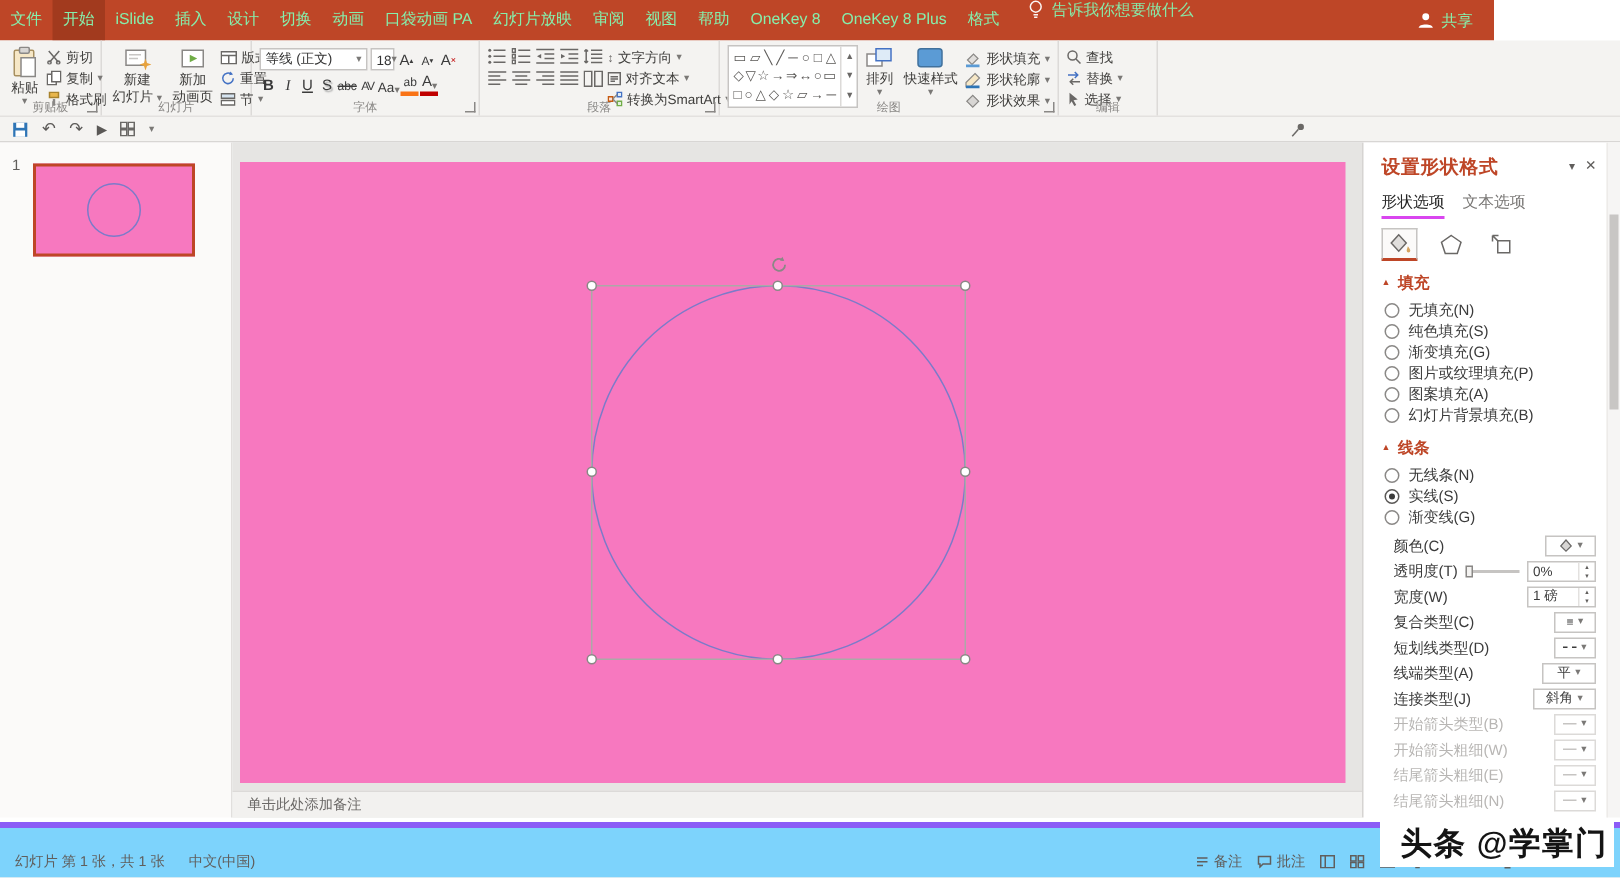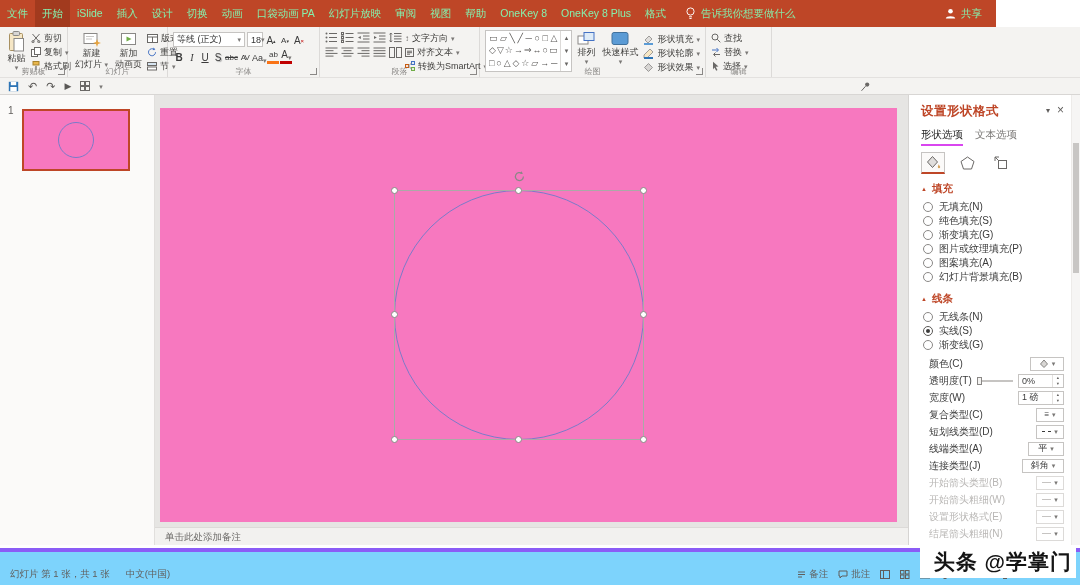--- a/index.html
+++ b/index.html
@@ -4,21 +4,21 @@
 <style>
 *{margin:0;padding:0;box-sizing:border-box}
 body{position:relative;width:1080px;height:585px;overflow:hidden;background:#fff;
      font-family:"Liberation Sans","DejaVu Sans",sans-serif;color:#3b3b3b}
 svg{display:block;flex:none}
 .ds{font-size:7px;color:#7a7876;line-height:1}
 
 #titlebar{position:absolute;left:0;top:0;width:996px;height:27px;background:#BE4627;display:flex;align-items:stretch;color:#86efac}
 .tbtab{padding:0 7px;font-size:10.5px;line-height:27px;white-space:nowrap}
 .tbtab.sel{background:#A23A1E}
-#tellme{display:flex;align-items:center;gap:5px;margin-left:12px;font-size:10.5px;opacity:.95}
+#tellme{display:flex;gap:5px;margin-left:12px;font-size:10.5px;opacity:.95}
 #tbright{margin-left:auto;display:flex;align-items:center;gap:5px;padding-right:14px;font-size:10.5px}
 
 #ribbon{position:absolute;left:0;top:27px;width:1080px;height:51px;background:#F4F3F1;border-bottom:1px solid #E3E1DF;display:flex}
 .rg{position:relative;flex:none;border-right:1px solid #DCDAD8;padding:3px 5px 12px 5px;display:flex;gap:3px}
 .rglabel{position:absolute;left:0;right:0;bottom:0;text-align:center;font-size:8px;line-height:11px;color:#8A8886}
 .launch{position:absolute;right:2px;bottom:2px;width:7px;height:7px;border-right:1.4px solid #8A8886;border-bottom:1.4px solid #8A8886}
 .big{display:flex;flex-direction:column;align-items:center;gap:1px;font-size:9px;color:#3f3e3c;padding:1px 2px}
 .big .cap{line-height:10px;white-space:nowrap}
 .col{display:flex;flex-direction:column;gap:2px;padding-top:2px}
 .mini{display:flex;align-items:center;gap:3px;height:12px;font-size:9px;color:#3f3e3c;white-space:nowrap}
@@ -625,21 +625,21 @@
       </span>
   </div>
   <div class="srow dis">
     <span class="lab">开始箭头粗细(W)</span>
     <span class="dd" style="width:28px">
         <span class="lineglyph"></span>
         <span class="ds">▾</span>
       </span>
   </div>
   <div class="srow dis">
-    <span class="lab">设置形状格式(E)</span>
+    <span class="lab">结尾箭头粗细(E)</span>
     <span class="dd" style="width:28px">
         <span class="lineglyph"></span>
         <span class="ds">▾</span>
       </span>
   </div>
   <div class="srow dis">
     <span class="lab">结尾箭头粗细(N)</span>
     <span class="dd" style="width:28px">
         <span class="lineglyph"></span>
         <span class="ds">▾</span>

